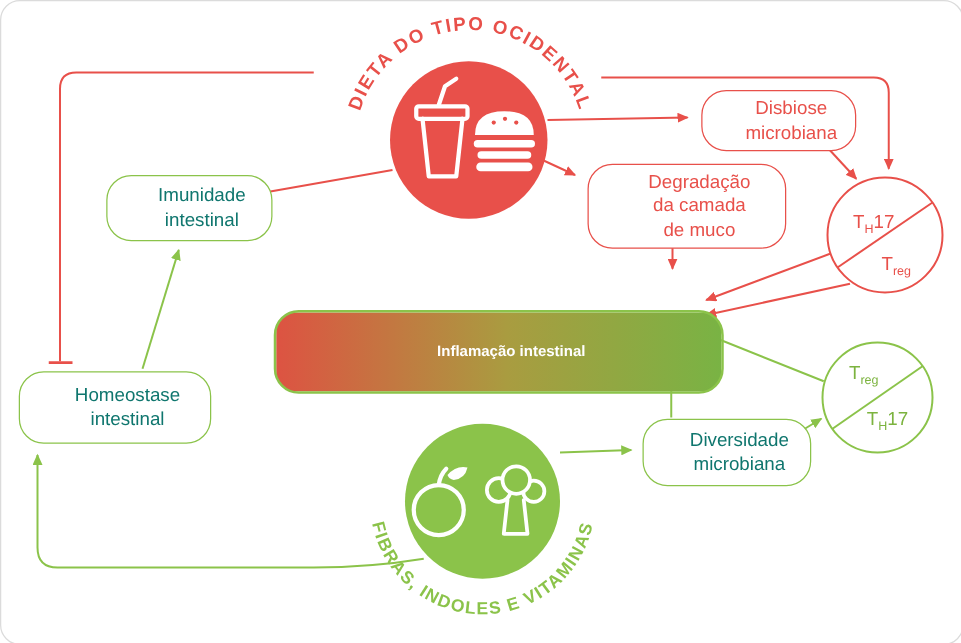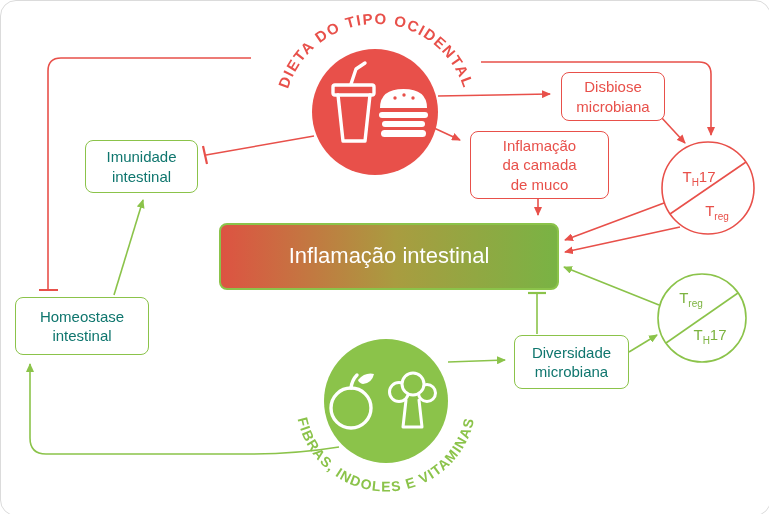--- a/index.html
+++ b/index.html
@@ -18,34 +18,36 @@
   svg.layer { position: absolute; left: 0; top: 0; }
 
   .box {
     position: absolute;
     display: flex;
     flex-direction: column;
     align-items: center;
     justify-content: center;
     text-align: center;
     background: #ffffff;
-    border-radius: 8px;
+    border-radius: 20px;
     font-size: 15px;
     line-height: 1.3;
+    padding-left: 20px;
   }
   .box span { display: block; }
   .box.red   { border: 1.6px solid #e8504a; color: #e8504a; }
   .box.green { border: 1.6px solid #8bc34a; color: #0f766e; }
   .box.grad {
     border: 2px solid #8bc34a;
     background: linear-gradient(90deg, #dd5342 0%, #a99c40 52%, #79b344 100%);
     color: #ffffff;
-    font-weight: normal;
-    font-size: 22px;
+    font-weight: bold;
+    font-size: 12px;
     line-height: 1.4;
+    margin-top: 25px;
   }
 
   text.arc { font-weight: bold; }
   text.arc.red   { fill: #e8504a; font-size: 15px; letter-spacing: 1.5px; }
   text.arc.green { fill: #8bc34a; font-size: 14px; letter-spacing: 1.2px; }
 
   text.tc { font-size: 15px; }
   text.tc.red   { fill: #e8504a; }
   text.tc.green { fill: #7cb33f; }
   text.tc .sub  { font-size: 10px; }
@@ -142,21 +144,21 @@
       <textPath href="#arcBottom" startOffset="50%">FIBRAS, INDOLES E VITAMINAS</textPath>
     </text>
   </svg>
 
   <div class="box red" style="left:560px; top:71px; width:102px; height:47px;">
     <span>Disbiose</span>
     <span>microbiana</span>
   </div>
 
   <div class="box red" style="left:469px; top:130px; width:137px; height:66px;">
-    <span>Inflamação</span>
+    <span>Degradação</span>
     <span>da camada</span>
     <span>de muco</span>
   </div>
 
   <div class="box green" style="left:84px; top:139px; width:111px; height:51px;">
     <span>Imunidade</span>
     <span>intestinal</span>
   </div>
 
   <div class="box green" style="left:14px; top:296px; width:132px; height:56px;justify-content:center;">

